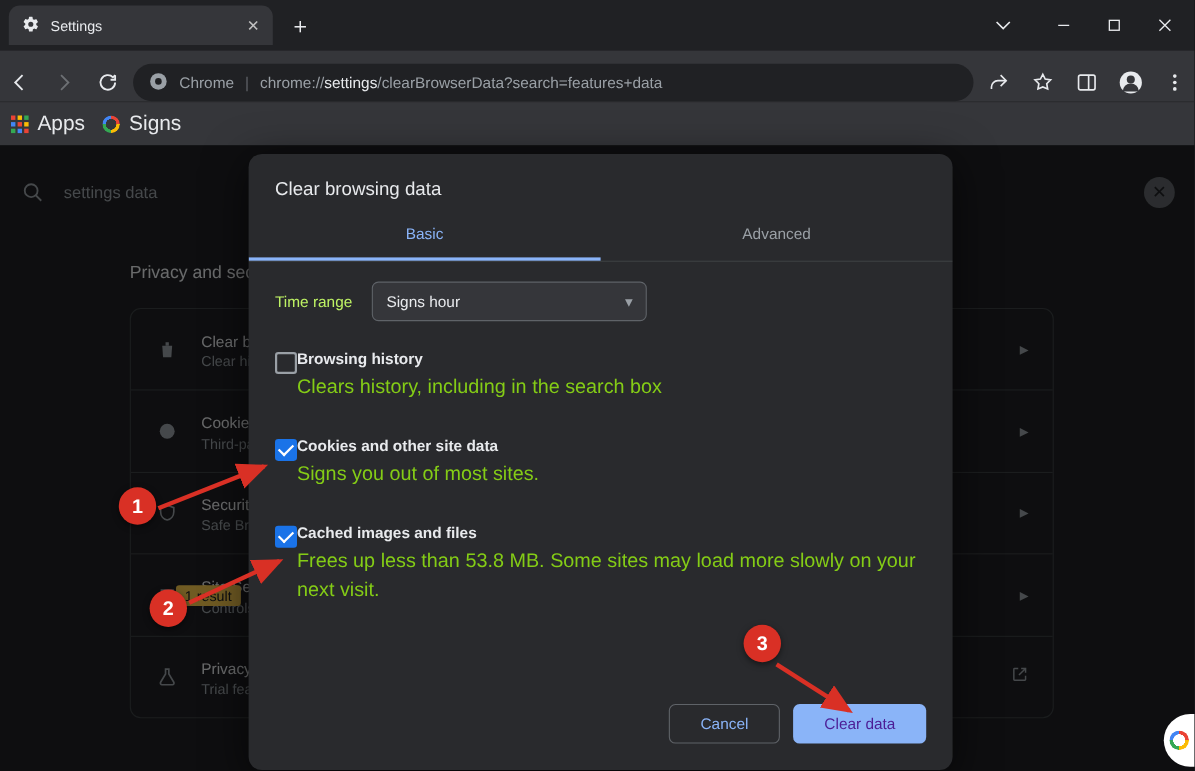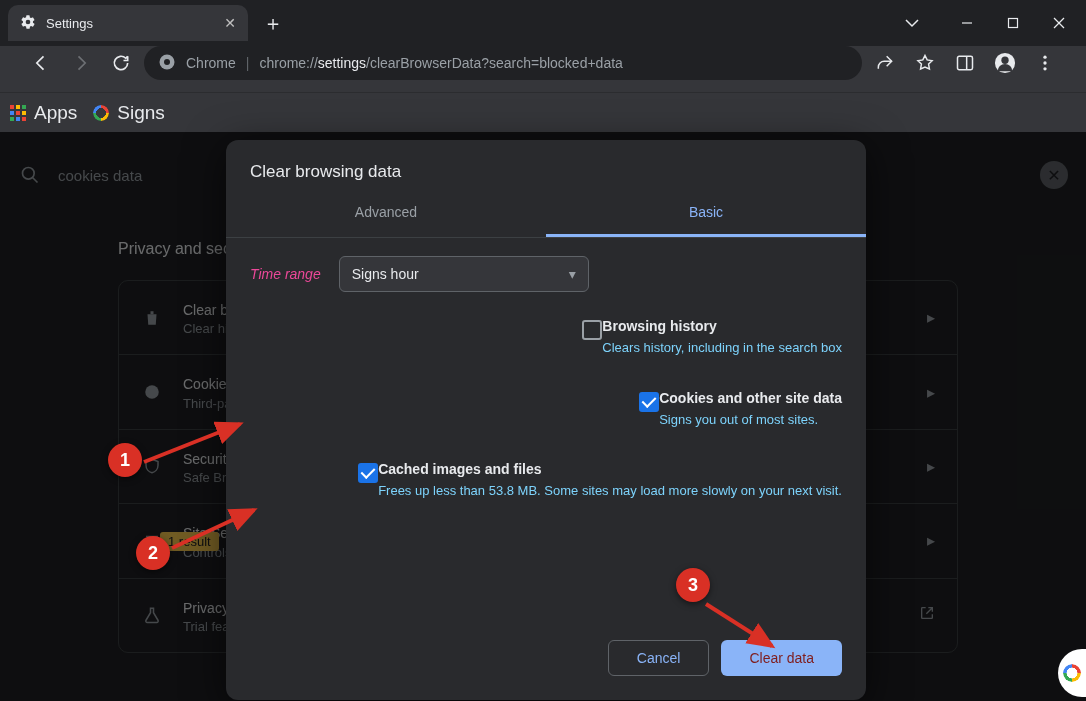--- a/index.html
+++ b/index.html
@@ -36,21 +36,21 @@
     margin-left:10px;color:#e8eaed;font-size:20px;border-radius:50%;
   }
   .win-controls{
     display:flex;align-items:center;gap:0;height:46px;margin-left:auto;padding-right:4px;
   }
   .win-btn{width:46px;height:32px;display:flex;align-items:center;justify-content:center;color:#e8eaed;}
   .caret{margin-right:18px;width:28px;height:28px;display:flex;align-items:center;justify-content:center;}
 
   
   .toolbar{
-    height:46px;background:#35363a;display:flex;align-items:flex-start;padding:0 24px;gap:6px;
+    height:46px;background:#35363a;display:flex;align-items:flex-end;padding:0 1px;gap:6px;
   }
   .nav-btn{width:34px;height:34px;display:flex;align-items:center;justify-content:center;border-radius:50%;color:#e8eaed;}
   .nav-btn.dim{color:#6d7074;}
   .omnibox{
     flex:1;height:34px;background:#202124;border-radius:18px;display:flex;align-items:center;
     padding:0 14px;gap:10px;color:#bdc1c6;font-size:14px;
   }
   .omnibox .chip{color:#9aa0a6;}
   .omnibox .sep{color:#5f6368;}
   .omnibox .url{color:#9aa0a6;}
@@ -115,44 +115,44 @@
   }
   .modal-title{padding:22px 24px 8px;font-size:17px;color:#e8eaed;}
   .modal-tabs{display:flex;border-bottom:1px solid #3c4043;}
   .mtab{
     flex:1;text-align:center;padding:14px 0;font-size:14px;color:#9aa0a6;
     border-bottom:3px solid transparent;font-weight:500;
   }
   .mtab.active{color:var(--blue);border-bottom-color:var(--blue);}
   .modal-body{padding:18px 24px;flex:1;}
   .row{display:flex;align-items:center;gap:18px;margin-bottom:10px;}
-  .row label{color:#ec4899;font-size:14px;font-style:italic;}
+  .row label{color:#bef264;font-size:14px;}
   .dropdown{
     width:250px;height:36px;background:#35363a;border:1px solid #5f6368;border-radius:6px;
     display:flex;align-items:center;padding:0 12px;color:#e8eaed;font-size:14px;
   }
   .dropdown .dd-caret{margin-left:auto;color:#9aa0a6;}
-  .opt{display:flex;padding:16px 0;align-items:flex-start;justify-content:flex-end;}
+  .opt{display:flex;padding:16px 0;align-items:flex-start;}
   .checkbox{
     width:20px;height:20px;border:2px solid #9aa0a6;border-radius:3px;flex-shrink:0;
     display:flex;align-items:center;justify-content:center;margin-top:2px;
   }
   .checkbox.checked{background:#1a73e8;border-color:#1a73e8;}
   .checkbox.checked::after{content:"";width:6px;height:11px;border:solid #fff;border-width:0 2px 2px 0;transform:rotate(45deg);margin-top:-3px;}
   .opt-text .t{color:#e8eaed;font-size:14px;font-weight:600;margin-bottom:4px;}
-  .opt-text .d{color:#7dd3fc;font-size:13px;line-height:1.5;}
+  .opt-text .d{color:#84cc16;font-size:18px;line-height:1.5;}
   .modal-foot{
     padding:16px 24px 24px;display:flex;justify-content:flex-end;gap:12px;
   }
   .btn{
     height:36px;padding:0 28px;border-radius:6px;font-size:14px;display:flex;align-items:center;
     font-weight:500;
   }
   .btn.secondary{border:1px solid #5f6368;color:var(--blue);background:transparent;}
-  .btn.primary{background:var(--blue);color:#7f1d1d;}
+  .btn.primary{background:var(--blue);color:#4c1d95;}
 
   
   .anno{position:absolute;z-index:50;pointer-events:none;}
   .badge{
     width:34px;height:34px;border-radius:50%;background:#d93025;color:#fff;
     display:flex;align-items:center;justify-content:center;font-size:18px;font-weight:700;
     box-shadow:0 2px 6px rgba(0,0,0,0.5);
   }
   svg.arrow{position:absolute;overflow:visible;}
 
@@ -228,21 +228,21 @@
   <div class="omnibox">
     <span>
       <svg width="18" height="18" viewBox="0 0 24 24">
           <circle cx="12" cy="12" r="10" fill="#9aa0a6"></circle>
           <circle cx="12" cy="12" r="4" fill="#202124"></circle>
         </svg>
     </span>
     <span class="chip">Chrome</span>
     <span class="sep">|</span>
     <span class="url">
-      <span>chrome://</span><b>settings</b><span>/clearBrowserData?search=blocked+data</span>
+      <span>chrome://</span><b>settings</b><span>/clearBrowserData?search=features+data</span>
     </span>
   </div>
   <div class="tool-icon">
     <svg width="20" height="20" viewBox="0 0 24 24" fill="none" stroke="#e8eaed" stroke-width="1.8">
         <path d="M14 4l6 6-6 6"></path>
         <path d="M20 10H11a7 7 0 0 0-7 7v2"></path>
       </svg>
   </div>
   <div class="tool-icon">
     <svg width="20" height="20" viewBox="0 0 24 24" fill="none" stroke="#e8eaed" stroke-width="1.8">
@@ -294,21 +294,21 @@
 
 <div class="content">
 
   <div class="searchbar">
     <span class="sicon">
       <svg width="20" height="20" viewBox="0 0 24 24" fill="none" stroke="#9aa0a6" stroke-width="2">
           <circle cx="10" cy="10" r="7"></circle>
           <line x1="21" y1="21" x2="15" y2="15"></line>
         </svg>
     </span>
-    <span>cookies data</span>
+    <span>settings data</span>
     <span class="clear-chip">✕</span>
   </div>
 
   <div class="section-title">Privacy and security</div>
 
   <div class="cards">
     <div class="card">
       <span class="cicon">
           <svg width="18" height="18" viewBox="0 0 24 24" fill="#9aa0a6">
             <path d="M6 7h12l-1 14H7z"></path>
@@ -379,22 +379,22 @@
   </div>
 
   <div class="result-tag">1 result</div>
 
   <div class="dim-overlay"></div>
 </div>
 
 <div class="modal">
   <div class="modal-title">Clear browsing data</div>
   <div class="modal-tabs">
+    <div class="mtab active">Basic</div>
     <div class="mtab">Advanced</div>
-    <div class="mtab active">Basic</div>
   </div>
   <div class="modal-body">
     <div class="row">
       <label>Time range</label>
       <div class="dropdown">
         <span>Signs hour</span>
         <span class="dd-caret">▾</span>
       </div>
     </div>
 

